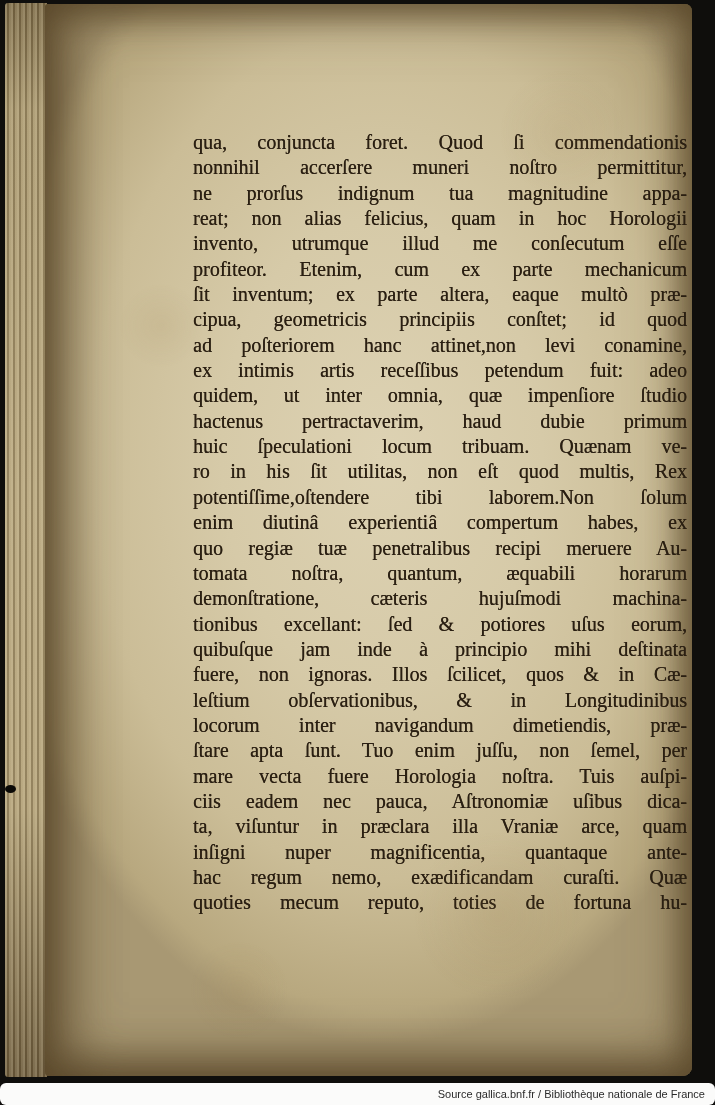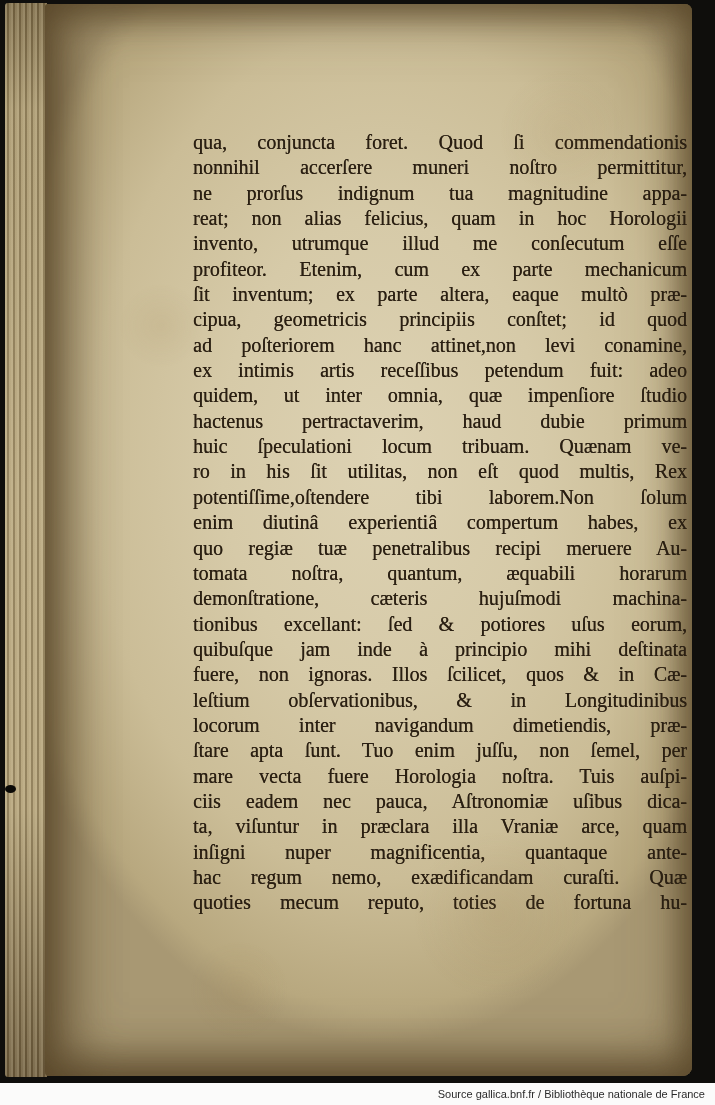--- a/index.html
+++ b/index.html
@@ -106,20 +106,21 @@
     height: 22px;
     background: #fbfbfa;
     display: flex;
     align-items: center;
     justify-content: flex-end;
     padding-right: 10px;
     box-sizing: border-box;
     font-family: "Liberation Sans", sans-serif;
     font-size: 11px;
     color: #2b2b2b;
+    border-radius: 6px;
   }
 </style>
 </head>
 <body>
 
 <div class="viewport">
 
   <div class="fore-edge"></div>
 
   <div class="paper">

